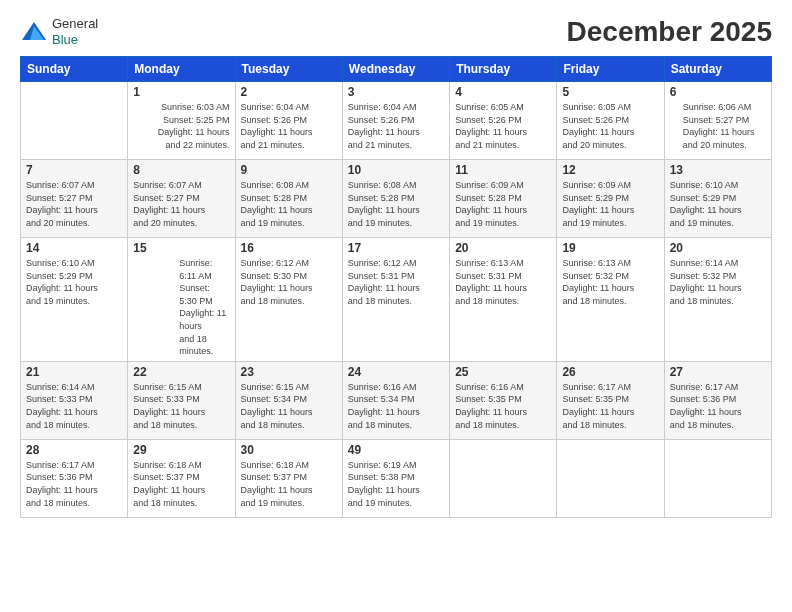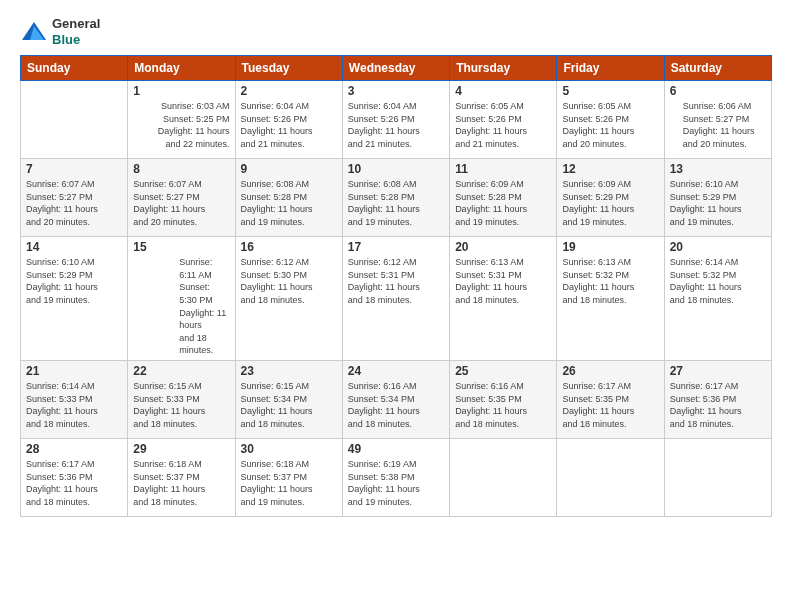--- a/index.html
+++ b/index.html
@@ -21,21 +21,21 @@
       align-items: flex-start;
       margin-bottom: 8px;
     }
     .logo {
       display: flex;
       align-items: center;
       gap: 4px;
     }
     .logo-text {
       font-size: 13px;
-      font-weight: bold;
+      font-weight: normal;
       color: #333;
       line-height: 1.2;
     }
     .logo-text .blue { color: #0f766e; }
     .logo-icon {
       width: 28px;
       height: 24px;
     }
     .title-block {
       text-align: right;
@@ -87,39 +87,40 @@
     .empty-cell {
       background: #f9f9f9;
     }
     tr:nth-child(even) td {
       background-color: #f5f5f5;
     }
     tr:nth-child(odd) td {
       background-color: #ffffff;
     }
     .calendar thead tr th {
-      background-color: #c2410c;
+      background-color: #1d4ed8;
     }
   </style>
 </head>
 <body>
 
 <div class="page">
   <div class="header">
     <div class="logo">
       <svg class="logo-icon" viewBox="0 0 28 24" xmlns="http://www.w3.org/2000/svg">
         <polygon points="14,2 26,20 2,20" fill="#1565c0"></polygon>
         <polygon points="14,6 24,20 10,20" fill="#42a5f5"></polygon>
       </svg>
       <div class="logo-text">
         <div><span>General</span></div>
         <div class="blue"><span>Blue</span></div>
       </div>
     </div>
     <div class="title-block">
+      <div class="month-title">December 2025</div>
     </div>
   </div>
 
   <table class="calendar">
     <thead>
       <tr>
       <th>Sunday</th>
           <th>Monday</th>
           <th>Tuesday</th>
           <th>Wednesday</th>

